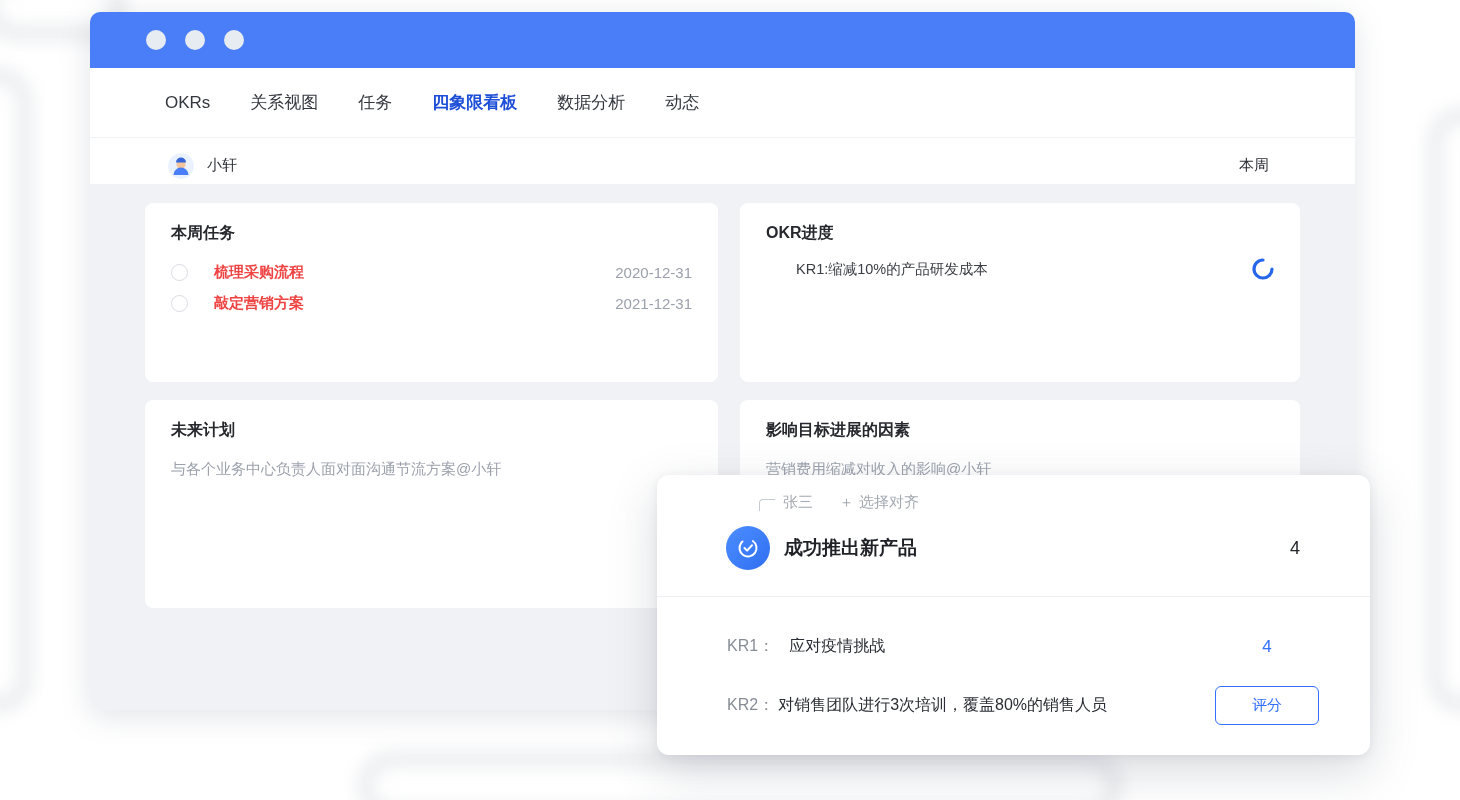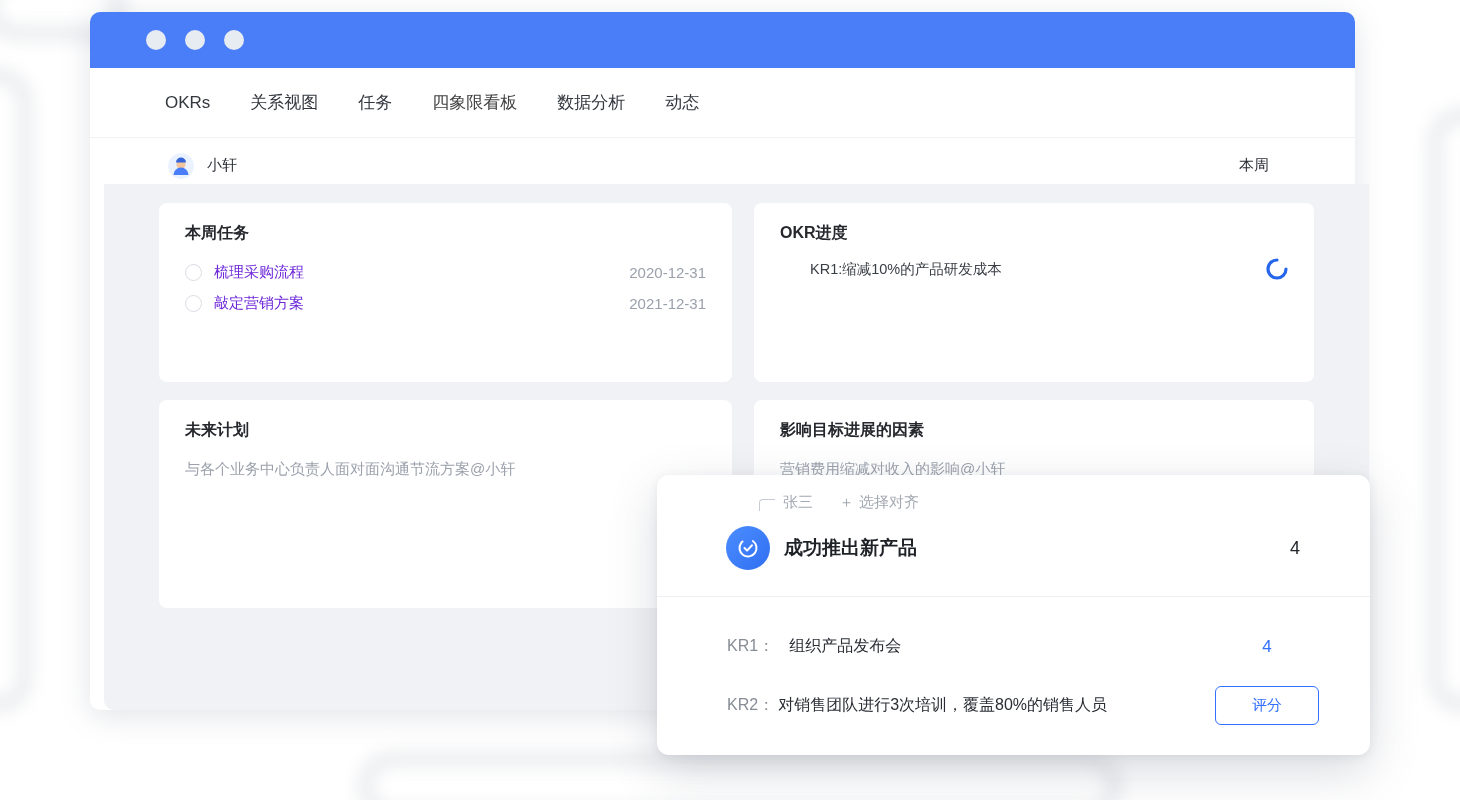--- a/index.html
+++ b/index.html
@@ -27,44 +27,44 @@
     height:56px; background:#4a7df8; border-radius:10px 10px 0 0;
     display:flex; align-items:center; padding-left:56px; gap:19px;
   }
   .dot { width:20px; height:20px; border-radius:50%; background:#e7ebf2; }
 
   .nav {
     height:69px; background:#fff; display:flex; align-items:center;
     padding:0 75px; gap:40px;
   }
   .tab { font-size:17px; color:#33373e; cursor:pointer; white-space:nowrap; }
-  .tab.active { color:#404040; font-weight:400; }
+  .tab.active { color:#1d4ed8; font-weight:700; }
 
   .userbar {
     height:56px; display:flex; align-items:center;
     padding:0 86px 0 78px; border-top:1px solid #f1f2f4; background:#fff;
   }
   .avatar { width:26px; height:26px; border-radius:50%; overflow:hidden; flex:0 0 auto; }
   .user-name { margin-left:13px; font-size:15px; color:#2a2e35; }
   .period { margin-left:auto; font-size:15px; color:#2a2e35; cursor:pointer; }
 
   .quad {
-    position:absolute; left:14px; top:172px; width:1265px; height:526px;
+    position:absolute; left:0; top:172px; width:1265px; height:526px;
     background:#f1f2f5; border-radius:0 0 10px 10px;
     padding:19px 55px;
     display:grid; grid-template-columns:573px 560px; grid-template-rows:179px 208px;
     column-gap:22px; row-gap:18px;
   }
   .card { background:#fff; border-radius:8px; padding:20px 26px; overflow:hidden; }
   .card-title { font-size:16px; font-weight:700; color:#26282d; }
 
   .task-row { display:flex; align-items:center; margin-top:19px; }
   .task-row + .task-row { margin-top:12px; }
   .checkbox { width:17px; height:17px; border-radius:50%; border:1.5px solid #d9dce2; background:#fff; cursor:pointer; flex:0 0 auto; }
-  .task-label { margin-left:12px; font-size:15px; color:#6d28d9; }
+  .task-label { margin-left:26px; font-size:15px; color:#ef4444;font-weight:bold; }
   .task-date { margin-left:auto; font-size:15px; color:#9ba1ac; }
 
   .okr-row { display:flex; align-items:center; margin-top:20px; }
   .okr-row.kr { margin-top:14px; padding-left:30px; }
   .okr-obj-text { font-size:15.5px; color:#26282d; }
   .okr-kr-text { font-size:14.5px; color:#3a3e45; }
   .spinner { margin-left:auto; width:22px; height:22px; flex:0 0 auto; }
 
   .card-content { margin-top:17px; font-size:15px; color:#9ba1ac; line-height:1.5; }
 
@@ -209,21 +209,21 @@
     <span class="obj-title">成功推出新产品</span>
     <span class="score-col">
       <span class="obj-score">4</span>
     </span>
   </div>
 
   <div class="overlay-divider"></div>
 
   <div class="kr-row first">
     <span class="kr-prefix">KR1：</span>
-    <span class="kr-text">组织产品发布会</span>
+    <span class="kr-text">应对疫情挑战</span>
     <span class="score-col">
       <span class="kr-score">4</span>
     </span>
   </div>
 
   <div class="kr-row">
     <span class="kr-prefix">KR2：</span>
     <span class="kr-text">对销售团队进行3次培训，覆盖80%的销售人员</span>
     <span class="score-col">
       <span class="score-btn">评分</span>

